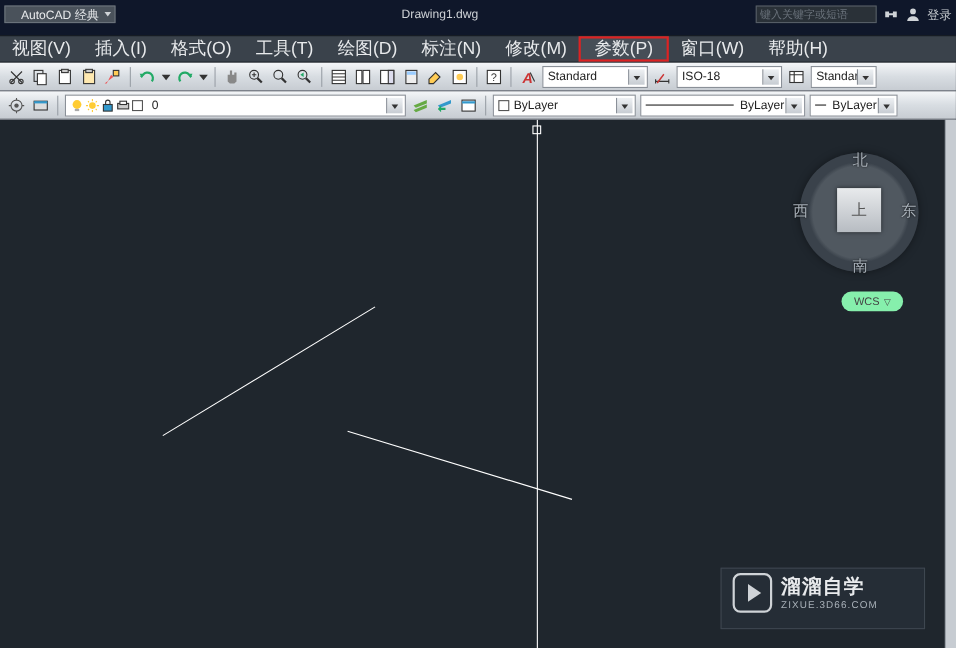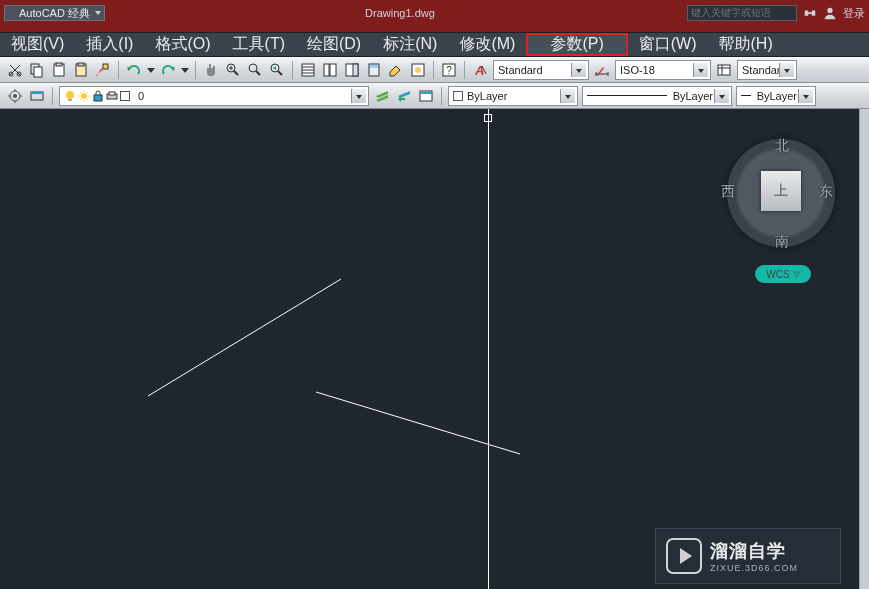--- a/index.html
+++ b/index.html
@@ -1,20 +1,20 @@
 <!DOCTYPE html>
 <html><head>
 <meta charset="utf-8">
 <style>
   * { box-sizing: border-box; margin: 0; padding: 0; font-family: "Microsoft YaHei", SimSun, sans-serif; }
   body { width: 869px; height: 589px; background: #293037; overflow: hidden; position: relative; }
 
   
   .titlebar {
-    height: 10px; background: #7f1d1d; display: flex; align-items: center;
+    height: 10px; background: #0f172a; display: flex; align-items: center;
     padding: 16px 4px; font-size: 11px; color: #cfd3d7; border-bottom: 1px solid #1a1f24;
     overflow: hidden;
   }
   .workspace-dd {
     background: #4a525b; border: 1px solid #6a727b; padding: 0 14px 0 14px; font-size: 11px;
     display: inline-flex; align-items: center; position: relative; height: 16px; margin-right: 8px;
     color: #e8eaec; transform: translateY(-3px);
   }
   .workspace-dd::before {
     content: ""; position: absolute; left: 2px; width: 10px; height: 10px;
@@ -35,21 +35,21 @@
   
   .menubar {
     height: 24px; background: #3a424b; display: flex; align-items: stretch;
     font-size: 16px; color: #e8eaec; border-bottom: 1px solid #1a1f24;
   }
   .menu-item {
     padding: 0 10px; display: flex; align-items: center; cursor: default;
     border: 1px solid transparent;
   }
   .menu-item.highlighted {
-    border: 2px solid #d22; background: #464e57; padding: 0 22px;
+    border: 2px solid #d22; background: #464e57; padding: 0 12px;
   }
 
   
   .toolbar {
     height: 26px; background: linear-gradient(#f4f6f8, #d8dde2 50%, #c7ccd2);
     display: flex; align-items: center; padding: 0 4px; border-bottom: 1px solid #8a9098;
   }
   .tb-btn {
     width: 20px; height: 20px; margin: 0 1px; display: flex; align-items: center; justify-content: center;
     border: 1px solid transparent; cursor: default;
@@ -118,34 +118,34 @@
     box-shadow: 0 0 4px #0009;
   }
   .viewcube .dir {
     position: absolute; font-size: 14px; color: #a8b0b8; text-shadow: 0 0 2px #000;
   }
   .viewcube .dir.n { top: 12px; left: 54px; }
   .viewcube .dir.s { top: 108px; left: 54px; }
   .viewcube .dir.e { top: 58px; left: 98px; }
   .viewcube .dir.w { top: 58px; left: 0px; }
   .wcs-badge {
-    position: absolute; top: 140px; left: 34px; width: 56px; height: 18px;
-    background: #14b8a6; border-radius: 9px; font-size: 10px; color: #444;
+    position: absolute; top: 140px; left: 44px; width: 56px; height: 18px;
+    background: #86efac; border-radius: 9px; font-size: 10px; color: #444;
     display: flex; align-items: center; justify-content: center;
   }
 
   
   .crosshair-v { position: absolute; left: 488px; top: 0; bottom: 0; width: 1px; background: #fff; }
   .crosshair-pick { position: absolute; left: 484px; top: 5px; width: 8px; height: 8px; border: 1px solid #fff; }
 
   
   .watermark {
-    position: absolute; right: 28px; bottom: 28px; width: 186px; height: 56px;
+    position: absolute; right: 28px; bottom: 40px; width: 186px; height: 56px;
     background: rgba(40,48,58,0.7); border: 1px solid rgba(100,110,120,0.4);
-    display: flex; align-items: center; padding: 17px 10px; gap: 8px;
+    display: flex; padding: 4px 10px; gap: 8px;
   }
   .watermark .play {
     width: 36px; height: 36px; border: 2px solid #cfd3d7; border-radius: 7px;
     display: flex; align-items: center; justify-content: center;
   }
   .watermark .play::before {
     content: ""; border-left: 12px solid #cfd3d7; border-top: 8px solid transparent; border-bottom: 8px solid transparent;
     margin-left: 3px;
   }
   .watermark .wm-text { color: #e8eaec; display: flex; flex-direction: column; }

